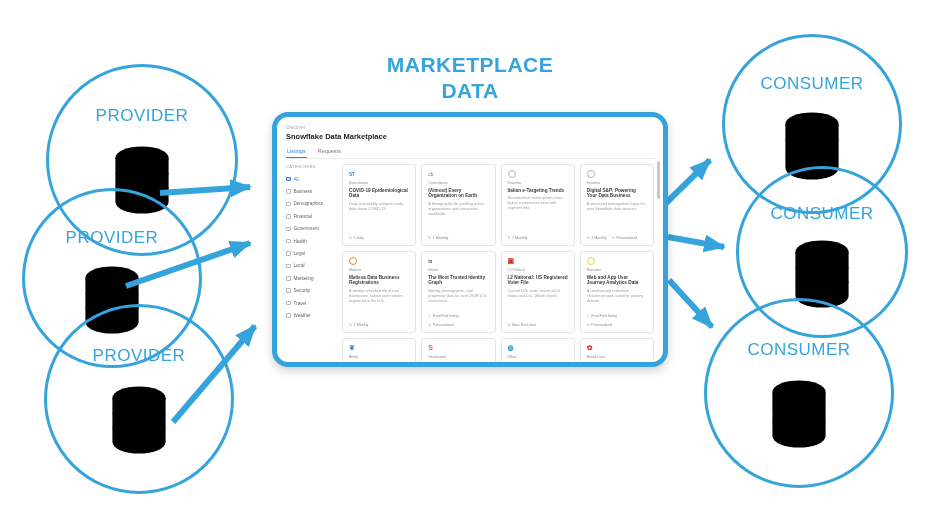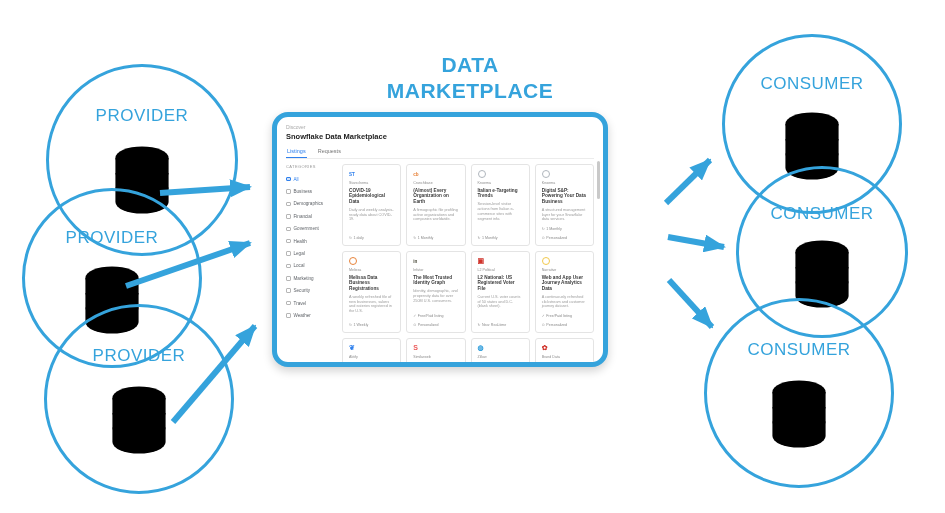--- a/index.html
+++ b/index.html
@@ -16,21 +16,21 @@
 
   
   .big-title{position:absolute;left:320px;top:52px;width:300px;text-align:center;
     font-weight:bold;font-size:21px;line-height:26px;color:var(--blue);letter-spacing:.5px;}
 
   
   .arrows{position:absolute;left:0;top:0;width:945px;height:513px;pointer-events:none;}
   .arrows line{stroke:var(--blue);stroke-width:6;}
 
   
-  .mk-window{position:absolute;left:272px;top:112px;width:336px;height:255px;background:#fff;
+  .mk-window{position:absolute;left:272px;top:112px;width:396px;height:255px;background:#fff;
     border:5px solid var(--blue);border-radius:16px;box-shadow:0 4px 10px rgba(0,0,0,.18);overflow:hidden;}
   .mk-inner{position:relative;width:100%;height:100%;padding:7px 9px 0 9px;overflow:hidden;}
   .mk-breadcrumb{font-size:5px;color:#a9a9a9;}
   .mk-title{font-size:7.5px;font-weight:bold;color:#222;margin-top:2px;}
   .mk-tabs{display:flex;gap:10px;margin-top:5px;border-bottom:1px solid #ececec;}
   .mk-tab{font-size:5.5px;color:#777;padding:2px 1px 3px;cursor:pointer;}
   .mk-tab.active{color:var(--tabblue);border-bottom:1.5px solid var(--tabblue);}
   .mk-body{display:flex;margin-top:5px;}
 
   .mk-side{width:56px;flex:none;}
@@ -125,22 +125,22 @@
     </defs>
     <line x1="160" y1="193" x2="250" y2="187" marker-end="url(#ah)"></line>
     <line x1="126" y1="286" x2="250" y2="243" marker-end="url(#ah)"></line>
     <line x1="173" y1="422" x2="255" y2="326" marker-end="url(#ah)"></line>
     <line x1="666" y1="203" x2="710" y2="160" marker-end="url(#ah)"></line>
     <line x1="668" y1="237" x2="724" y2="247" marker-end="url(#ah)"></line>
     <line x1="669" y1="280" x2="712" y2="327" marker-end="url(#ah)"></line>
   </svg>
 
   <div class="big-title">
+    <div>MARKETPLACE</div>
     <div>DATA</div>
-    <div>MARKETPLACE</div>
   </div>
 
   <div class="mk-window">
     <div class="mk-inner">
 
       <div class="mk-breadcrumb">Discover</div>
       <div class="mk-title">Snowflake Data Marketplace</div>
 
       <div class="mk-tabs">
 

